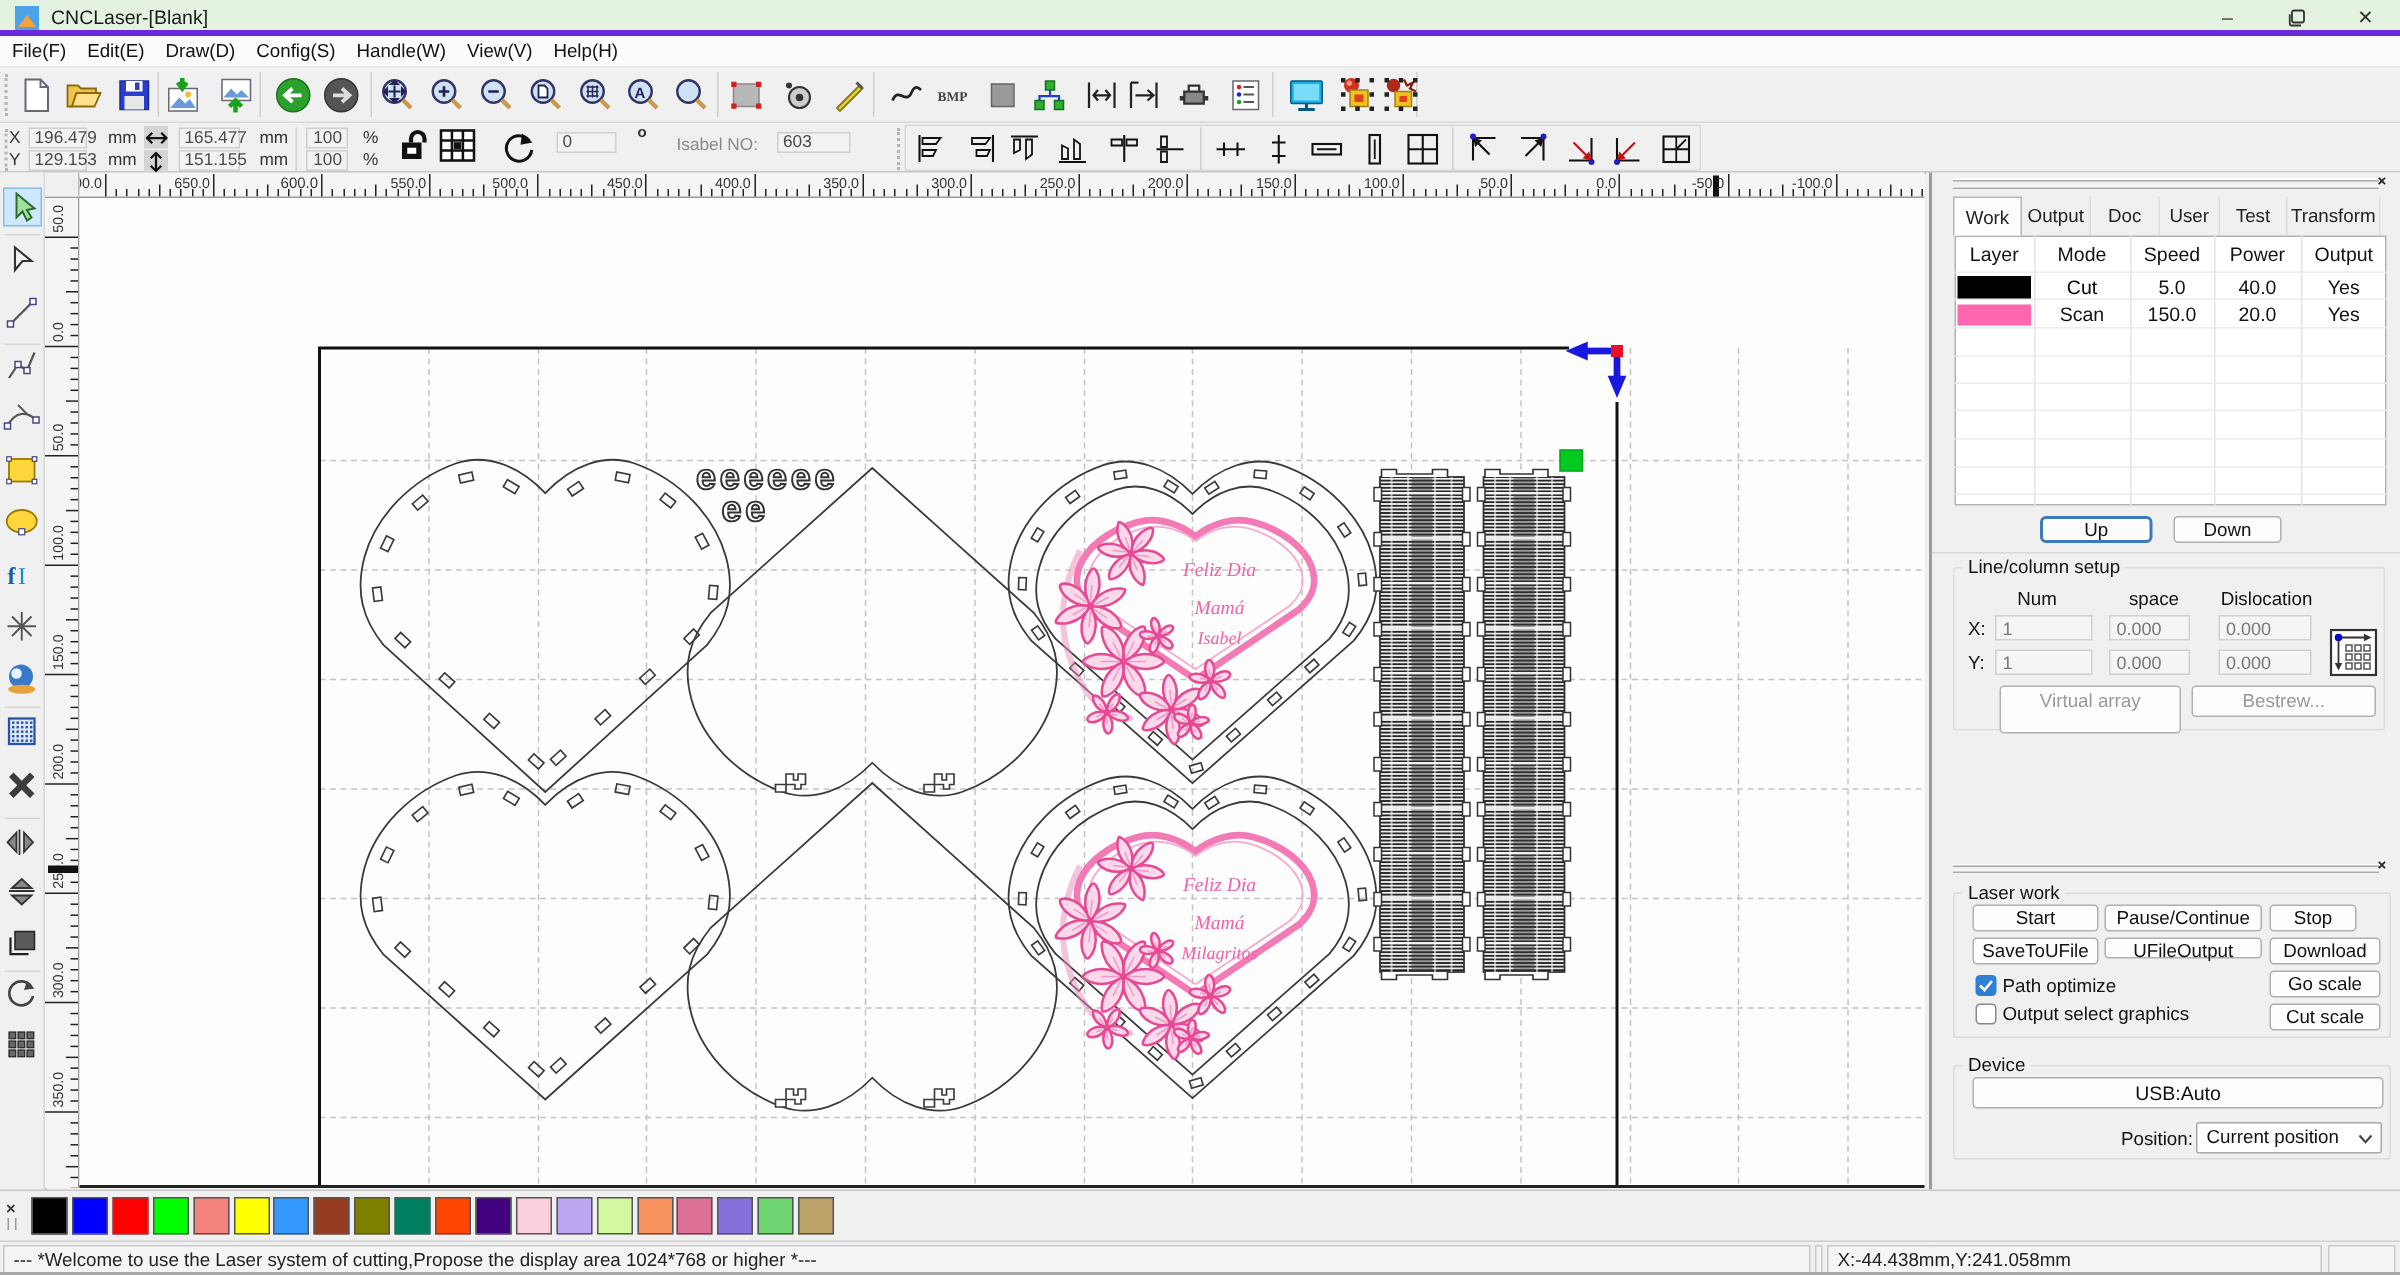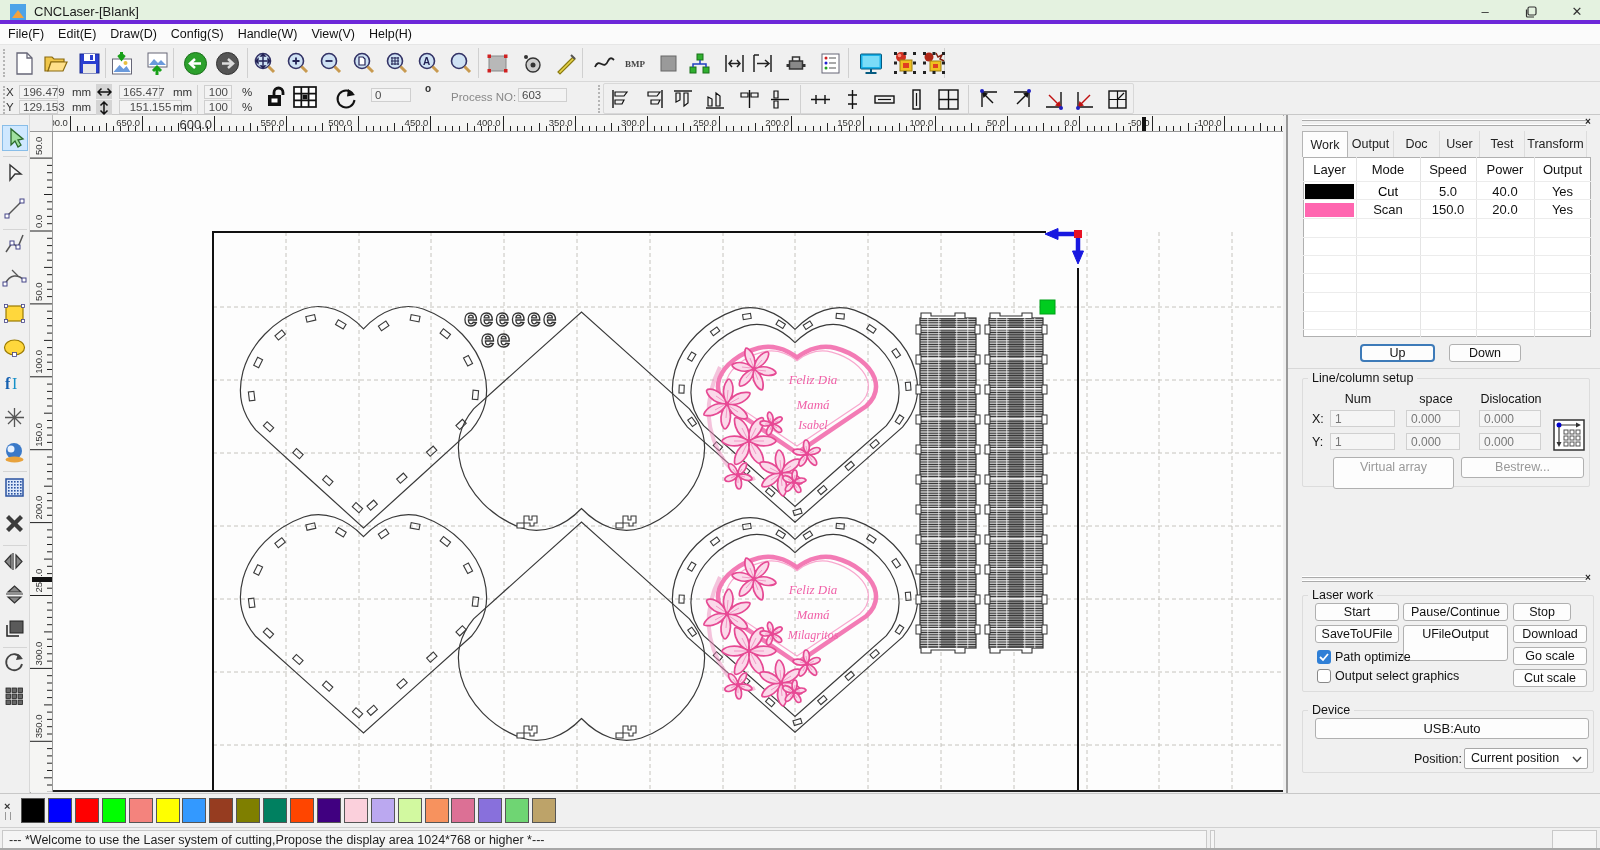--- a/index.html
+++ b/index.html
@@ -230,21 +230,21 @@
     <div class="tlab" style="left:72px;top:19px">mm</div>
     <div style="position:absolute;left:96px;top:2px;width:16px;height:15px;background:#d4d4d4"></div>
     <div style="position:absolute;left:96px;top:18px;width:16px;height:15px;background:#d4d4d4"></div>
     <svg style="position:absolute;left:97px;top:4px" width="15" height="12" viewBox="0 0 15 12">
       <path d="M2,6 H13 M4.5,2.5 L1,6 L4.5,9.5 M10.5,2.5 L14,6 L10.5,9.5" stroke="#111" stroke-width="1.5" fill="none"></path>
     </svg>
     <svg style="position:absolute;left:98px;top:19px" width="12" height="14" viewBox="0 0 12 14">
       <path d="M6,1.5 V12.5 M2.5,4.5 L6,1 L9.5,4.5 M2.5,9.5 L6,13 L9.5,9.5" stroke="#111" stroke-width="1.5" fill="none"></path>
     </svg>
     <div class="tfield" style="left:119px;top:3px;width:41px;text-align:right">165.477</div>
-    <div class="tfield" style="left:119px;top:18px;width:63px;text-align:center">151.155</div>
+    <div class="tfield" style="left:119px;top:18px;width:41px;text-align:right">151.155</div>
     <div class="tlab" style="left:173px;top:4px">mm</div>
     <div class="tlab" style="left:173px;top:19px">mm</div>
     <div class="tsep" style="left:197px"></div>
     <div class="tfield" style="left:204px;top:3px;width:28px;text-align:right">100</div>
     <div class="tfield" style="left:204px;top:18px;width:28px;text-align:right">100</div>
     <div class="tlab" style="left:242px;top:4px">%</div>
     <div class="tlab" style="left:242px;top:19px">%</div>
     <svg style="position:absolute;left:266px;top:4px" width="22" height="25" viewBox="0 0 22 25">
       <path d="M8,9 V6.5 a4.5,4.5 0 0 1 9,0 V9" fill="none" stroke="#111" stroke-width="2.8"></path>
       <rect x="2" y="9" width="13" height="11" fill="#111"></rect>
@@ -254,21 +254,21 @@
       <rect x="2" y="2" width="22" height="20" fill="#fff" stroke="#111" stroke-width="1.7"></rect>
       <path d="M9.3,2 V22 M16.6,2 V22 M2,8.6 H24 M2,15.3 H24" stroke="#111" stroke-width="1.7"></path>
       <rect x="10.5" y="9.8" width="5" height="4.5" fill="#111"></rect>
     </svg>
     <svg style="position:absolute;left:334px;top:4px" width="24" height="25" viewBox="0 0 24 25">
       <path d="M19,8 A8.5,8.5 0 1 0 20.5,14" fill="none" stroke="#111" stroke-width="2"></path>
       <path d="M14,3 L21,9 L13,10.5 Z" fill="#111"></path>
     </svg>
     <div class="tfield" style="left:371px;top:6px;width:40px;text-align:left">0</div>
     <div class="tlab" style="left:425px;top:1px;font-weight:bold;font-size:10px">o</div>
-    <div class="tlabg" style="left:451px;top:9px">Process NO:</div>
+    <div class="tlabg" style="left:451px;top:9px">Isabel NO:</div>
     <div class="tfield" style="left:518px;top:6px;width:49px;text-align:left">603</div>
     <div style="position:absolute;left:598px;top:3px;height:28px;border-left:2px dotted #b5b5b5"></div>
     <div style="position:absolute;left:603px;top:1px;width:531px;height:31px;background:#f0f0f0;border:1px solid #d8d8d8;border-radius:2px"></div>
     <svg style="position:absolute;left:609px;top:5px" width="25" height="25" viewBox="0 0 25 25">
       <path d="M4,3 V21" stroke="#111" stroke-width="1.4"></path>
       <path d="M6,5 h12 l-3,4 h-9 Z M6,13 h9 l-2,4 h-7 Z" fill="none" stroke="#111" stroke-width="1.2"></path>
     </svg>
     <svg style="position:absolute;left:641px;top:5px" width="25" height="25" viewBox="0 0 25 25">
       <path d="M21,3 V21" stroke="#111" stroke-width="1.4"></path>
       <path d="M7,5 h12 l-3,4 h-9 Z M10,13 h9 l-2,4 h-7 Z" fill="none" stroke="#111" stroke-width="1.2"></path>
@@ -487,21 +487,21 @@
     <div style="position:absolute;left:263.4px;top:11px;width:1px;height:5px;background:#222"></div>
     <div style="position:absolute;left:270.6px;top:11px;width:1px;height:5px;background:#222"></div>
     <div style="position:absolute;left:277.8px;top:11px;width:1px;height:5px;background:#222"></div>
     <div style="position:absolute;left:285.0px;top:11px;width:1px;height:5px;background:#222"></div>
     <div style="position:absolute;left:292.2px;top:8px;width:1px;height:8px;background:#222"></div>
     <div style="position:absolute;left:299.5px;top:11px;width:1px;height:5px;background:#222"></div>
     <div style="position:absolute;left:306.7px;top:11px;width:1px;height:5px;background:#222"></div>
     <div style="position:absolute;left:313.9px;top:11px;width:1px;height:5px;background:#222"></div>
     <div style="position:absolute;left:321.1px;top:11px;width:1px;height:5px;background:#222"></div>
     <div style="position:absolute;left:184.1px;top:1px;width:1px;height:16px;background:#222"></div>
-    <div style="position:absolute;left:132.1px;top:2px;width:50px;text-align:right;font-size:13px;color:#333">600.0</div>
+    <div style="position:absolute;left:132.1px;top:2px;width:50px;text-align:right;font-size:10px;color:#333">600.0</div>
     <div style="position:absolute;left:191.3px;top:11px;width:1px;height:5px;background:#222"></div>
     <div style="position:absolute;left:198.5px;top:11px;width:1px;height:5px;background:#222"></div>
     <div style="position:absolute;left:205.7px;top:11px;width:1px;height:5px;background:#222"></div>
     <div style="position:absolute;left:212.9px;top:11px;width:1px;height:5px;background:#222"></div>
     <div style="position:absolute;left:220.1px;top:8px;width:1px;height:8px;background:#222"></div>
     <div style="position:absolute;left:227.3px;top:11px;width:1px;height:5px;background:#222"></div>
     <div style="position:absolute;left:234.6px;top:11px;width:1px;height:5px;background:#222"></div>
     <div style="position:absolute;left:241.8px;top:11px;width:1px;height:5px;background:#222"></div>
     <div style="position:absolute;left:249.0px;top:11px;width:1px;height:5px;background:#222"></div>
     <div style="position:absolute;left:112.0px;top:1px;width:1px;height:16px;background:#222"></div>
@@ -1216,21 +1216,21 @@
     <div class="btn" style="left:173px;top:342px;width:123px;height:21px;line-height:19px;color:#999">Bestrew...</div>
     <div style="position:absolute;left:14px;top:461px;width:284px;height:2px;border-top:1px solid #fff;border-bottom:1px solid #aaa"></div>
     <div style="position:absolute;left:14px;top:465px;width:284px;height:2px;border-top:1px solid #fff;border-bottom:1px solid #aaa"></div>
     <div style="position:absolute;left:297px;top:457px;font-size:10px;font-weight:bold;color:#222">×</div>
     <div class="gbox" style="left:14px;top:480px;width:292px;height:97px"></div>
     <div class="glab" style="left:20px;top:473px">Laser work</div>
     <div class="btn" style="left:27px;top:488px;width:84px;height:18px;line-height:16px">Start</div>
     <div class="btn" style="left:115px;top:488px;width:105px;height:18px;line-height:16px">Pause/Continue</div>
     <div class="btn" style="left:225px;top:488px;width:58px;height:18px;line-height:16px">Stop</div>
     <div class="btn" style="left:27px;top:510px;width:84px;height:18px;line-height:16px">SaveToUFile</div>
-    <div class="btn" style="left:115px;top:510px;width:105px;height:36px;line-height:16px">UFileOutput</div>
+    <div class="btn" style="left:115px;top:510px;width:105px;height:14px;line-height:16px">UFileOutput</div>
     <div class="btn" style="left:225px;top:510px;width:74px;height:18px;line-height:16px">Download</div>
     <div class="btn" style="left:225px;top:532px;width:74px;height:18px;line-height:16px">Go scale</div>
     <div class="btn" style="left:225px;top:554px;width:74px;height:18px;line-height:16px">Cut scale</div>
     <div style="position:absolute;left:29px;top:535px;width:14px;height:14px;background:#2f7fd6;border-radius:3px"><svg width="14" height="14" viewBox="0 0 14 14">
         <path d="M3,7 L6,10 L11,4" fill="none" stroke="#fff" stroke-width="1.8"></path>
       </svg></div>
     <div style="position:absolute;left:47px;top:535px;font-size:12.5px;color:#111">Path optimize</div>
     <div style="position:absolute;left:29px;top:554px;width:14px;height:14px;background:#fff;border:1px solid #888;border-radius:3px"></div>
     <div style="position:absolute;left:47px;top:554px;font-size:12.5px;color:#111">Output select graphics</div>
     <div class="gbox" style="left:14px;top:595px;width:292px;height:63px"></div>
@@ -1261,15 +1261,16 @@
     <div class="sw" style="left:397.6px;background:#d2f9a0"></div>
     <div class="sw" style="left:424.5px;background:#f7925e"></div>
     <div class="sw" style="left:451.4px;background:#dc7095"></div>
     <div class="sw" style="left:478.3px;background:#8870dc"></div>
     <div class="sw" style="left:505.2px;background:#6fd573"></div>
     <div class="sw" style="left:532.1px;background:#bda369"></div>
   </div>
 <div id="statusbar">
  <div class="sbox" style="left:2px;width:1205px">--- *Welcome to use the Laser system of cutting,Propose the display area 1024*768 or higher *---</div>
  <div class="sbox" style="left:1210px;width:5px;padding:0"></div>
+ <div class="sbox" style="left:1218px;width:330px">X:-44.438mm,Y:241.058mm</div>
  <div class="sbox" style="left:1552px;width:45px"></div>
 </div>
 <div style="position:absolute;left:0;top:848px;width:1600px;height:2px;background:#a8a8a8"></div>
 
 </body></html>

